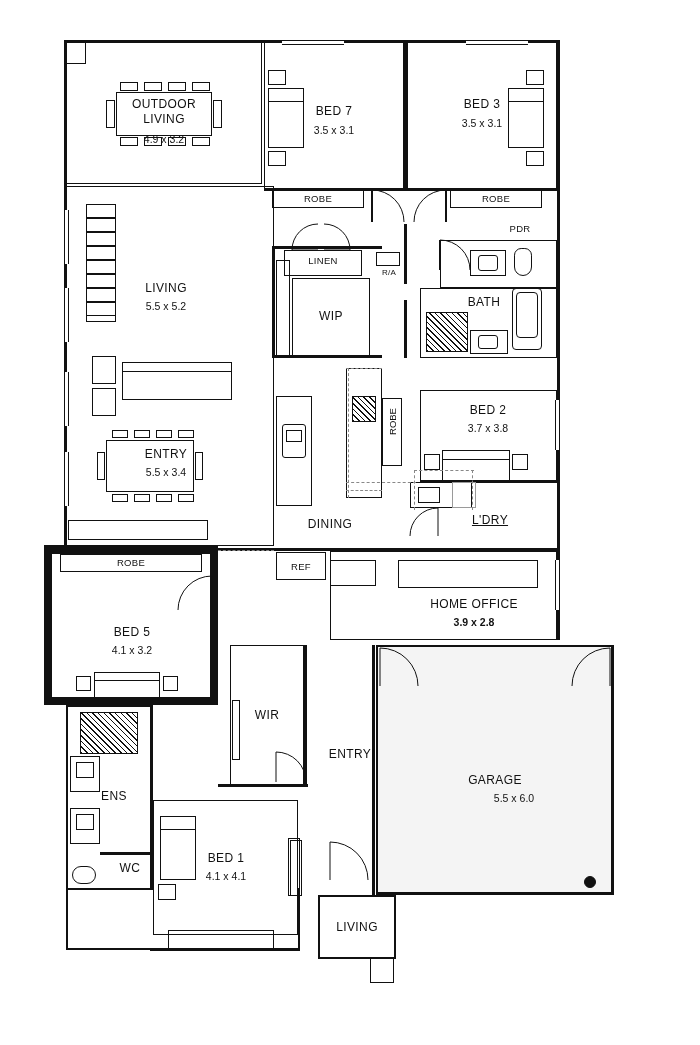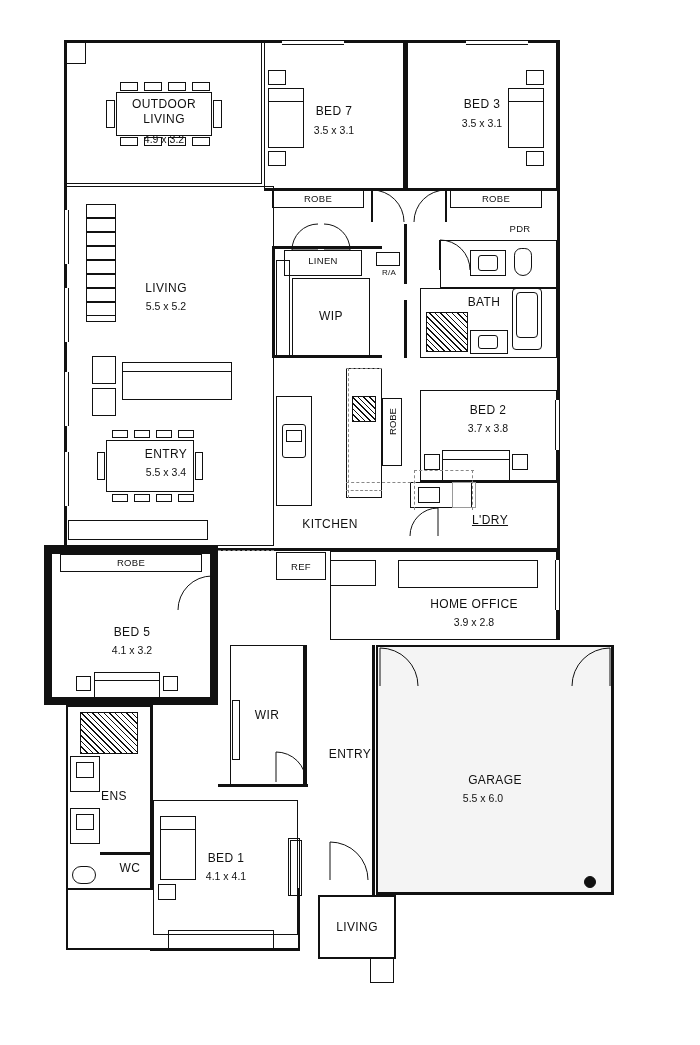--- a/index.html
+++ b/index.html
@@ -176,21 +176,21 @@
   </svg>
 
   <div class="thin" style="left:420px;top:288px;width:137px;height:70px;"></div>
   <div class="lbl rmname" style="left:452px;top:296px;width:64px;">BATH</div>
   <div class="hatch" style="left:426px;top:312px;width:42px;height:40px;"></div>
   <div class="thin" style="left:470px;top:330px;width:38px;height:24px;"></div>
   <div class="thin" style="left:478px;top:335px;width:20px;height:14px;border-radius:3px;"></div>
   <div class="thin" style="left:512px;top:288px;width:30px;height:62px;border-radius:4px;"></div>
   <div class="thin" style="left:516px;top:292px;width:22px;height:46px;border-radius:4px;"></div>
 
-  <div class="lbl rmname" style="left:268px;top:518px;width:124px;">KITCHEN</div>
+  <div class="lbl rmname" style="left:268px;top:518px;width:124px;">DINING</div>
 
   <div class="thin" style="left:276px;top:396px;width:36px;height:110px;"></div>
   <div class="thin" style="left:282px;top:424px;width:24px;height:34px;border-radius:3px;"></div>
   <div class="thin" style="left:286px;top:430px;width:16px;height:12px;"></div>
 
   <div class="thin" style="left:346px;top:368px;width:36px;height:130px;"></div>
   <div class="hatch" style="left:352px;top:396px;width:24px;height:26px;"></div>
   <div class="dashv" style="left:348px;top:368px;height:130px;"></div>
   <div class="dash" style="left:346px;top:368px;width:36px;"></div>
   <div class="dash" style="left:346px;top:490px;width:36px;"></div>
@@ -231,29 +231,29 @@
   <div class="thin" style="left:94px;top:672px;width:66px;height:9px;"></div>
   <div class="thin" style="left:76px;top:676px;width:15px;height:15px;"></div>
   <div class="thin" style="left:163px;top:676px;width:15px;height:15px;"></div>
   <svg class="door" style="left:178px;top:576px;width:36px;height:36px;">
     <path d="M34,0 A34,34 0 0,0 0,34" fill="none" stroke="#111" stroke-width="1"></path>
     <line x1="34" y1="0" x2="34" y2="34" stroke="#111" stroke-width="1"></line>
   </svg>
 
   <div class="thin" style="left:330px;top:551px;width:227px;height:89px;"></div>
   <div class="lbl rmname" style="left:400px;top:598px;width:148px;">HOME OFFICE</div>
-  <div class="lbl rmdim" style="left:400px;top:616px;width:148px;">3.9 x 2.8</div>
+  <div class="lbl rmdim" style="left:400px;top:616px;width:148px;font-weight:bold;">3.9 x 2.8</div>
   <div class="thin" style="left:398px;top:560px;width:140px;height:28px;"></div>
   <div class="winv" style="left:555px;top:560px;width:3px;height:50px;"></div>
   <div class="thin" style="left:330px;top:560px;width:46px;height:26px;"></div>
 
   <div class="gray" style="left:376px;top:645px;width:238px;height:250px;background:#f4f4f4;"></div>
   <div class="thin2" style="left:376px;top:645px;width:238px;height:250px;"></div>
   <div class="lbl rmname" style="left:428px;top:774px;width:134px;">GARAGE</div>
-  <div class="lbl rmdim" style="left:416px;top:792px;width:134px;">5.5 x 6.0</div>
+  <div class="lbl rmdim" style="left:447px;top:792px;width:134px;">5.5 x 6.0</div>
   <svg class="door" style="left:380px;top:648px;width:40px;height:40px;">
     <path d="M0,0 A38,38 0 0,1 38,38" fill="none" stroke="#111" stroke-width="1"></path>
     <line x1="0" y1="0" x2="0" y2="38" stroke="#111" stroke-width="1"></line>
   </svg>
   <svg class="door" style="left:572px;top:648px;width:40px;height:40px;">
     <path d="M38,0 A38,38 0 0,0 0,38" fill="none" stroke="#111" stroke-width="1"></path>
     <line x1="38" y1="0" x2="38" y2="38" stroke="#111" stroke-width="1"></line>
   </svg>
   <div class="thin" style="left:584px;top:876px;width:12px;height:12px;border-radius:50%;background:#111;"></div>
 

